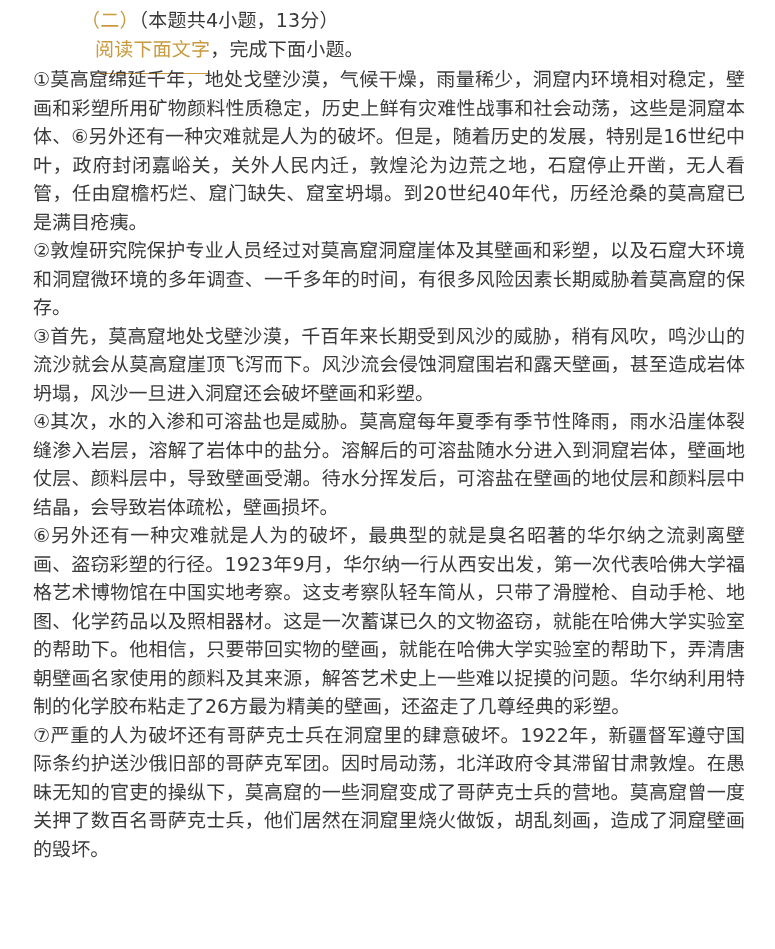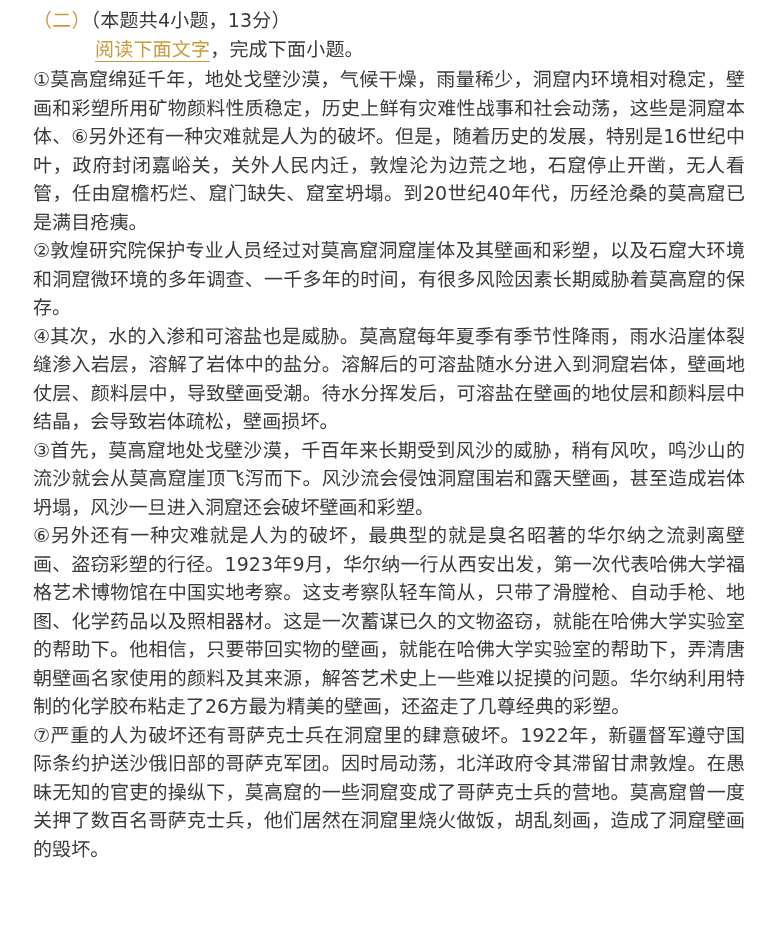--- a/index.html
+++ b/index.html
@@ -24,39 +24,40 @@
     padding: 6px 30px 0 33px;
     background: #ffffff;
   }
 
   
   .section-heading {
     font-size: 19px;
     line-height: 28.5px;
     white-space: nowrap;
     letter-spacing: 0.2px;
+    margin-left: 48px;
   }
   .section-heading .marker {
     color: #c99a3e;
   }
   .section-heading .meta {
     color: #3a3a3a;
   }
 
   .instruction-line {
     font-size: 19px;
     line-height: 28.5px;
     padding-left: 62px;
     white-space: nowrap;
     letter-spacing: 0.2px;
   }
   .instruction-line .prompt-link {
     color: #c99a3e;
     border-bottom: 1px solid #c99a3e;
-    padding-bottom: 1px;
+    padding-bottom: 13px;
   }
   .instruction-line .prompt-rest {
     color: #3a3a3a;
   }
 
   
   .article {
     margin-top: 2px;
   }
   .para {
@@ -79,20 +80,20 @@
     <span class="marker">（二）</span><span class="meta">（本题共4小题，13分）</span>
   </div>
 
   <div class="instruction-line">
     <span class="prompt-link">阅读下面文字</span><span class="prompt-rest">，完成下面小题。</span>
   </div>
 
   <div class="article">
     <p class="para">①莫高窟绵延千年，地处戈壁沙漠，气候干燥，雨量稀少，洞窟内环境相对稳定，壁画和彩塑所用矿物颜料性质稳定，历史上鲜有灾难性战事和社会动荡，这些是洞窟本体、⑥另外还有一种灾难就是人为的破坏。但是，随着历史的发展，特别是16世纪中叶，政府封闭嘉峪关，关外人民内迁，敦煌沦为边荒之地，石窟停止开凿，无人看管，任由窟檐朽烂、窟门缺失、窟室坍塌。到20世纪40年代，历经沧桑的莫高窟已是满目疮痍。</p>
     <p class="para">②敦煌研究院保护专业人员经过对莫高窟洞窟崖体及其壁画和彩塑，以及石窟大环境和洞窟微环境的多年调查、一千多年的时间，有很多风险因素长期威胁着莫高窟的保存。</p>
+    <p class="para">③首先，莫高窟地处戈壁沙漠，千百年来长期受到风沙的威胁，稍有风吹，鸣沙山的流沙就会从莫高窟崖顶飞泻而下。风沙流会侵蚀洞窟围岩和露天壁画，甚至造成岩体坍塌，风沙一旦进入洞窟还会破坏壁画和彩塑。</p>
     <p class="para">④其次，水的入渗和可溶盐也是威胁。莫高窟每年夏季有季节性降雨，雨水沿崖体裂缝渗入岩层，溶解了岩体中的盐分。溶解后的可溶盐随水分进入到洞窟岩体，壁画地仗层、颜料层中，导致壁画受潮。待水分挥发后，可溶盐在壁画的地仗层和颜料层中结晶，会导致岩体疏松，壁画损坏。</p>
-    <p class="para">③首先，莫高窟地处戈壁沙漠，千百年来长期受到风沙的威胁，稍有风吹，鸣沙山的流沙就会从莫高窟崖顶飞泻而下。风沙流会侵蚀洞窟围岩和露天壁画，甚至造成岩体坍塌，风沙一旦进入洞窟还会破坏壁画和彩塑。</p>
     <p class="para">⑥另外还有一种灾难就是人为的破坏，最典型的就是臭名昭著的华尔纳之流剥离壁画、盗窃彩塑的行径。1923年9月，华尔纳一行从西安出发，第一次代表哈佛大学福格艺术博物馆在中国实地考察。这支考察队轻车简从，只带了滑膛枪、自动手枪、地图、化学药品以及照相器材。这是一次蓄谋已久的文物盗窃，就能在哈佛大学实验室的帮助下。他相信，只要带回实物的壁画，就能在哈佛大学实验室的帮助下，弄清唐朝壁画名家使用的颜料及其来源，解答艺术史上一些难以捉摸的问题。华尔纳利用特制的化学胶布粘走了26方最为精美的壁画，还盗走了几尊经典的彩塑。</p>
     <p class="para">⑦严重的人为破坏还有哥萨克士兵在洞窟里的肆意破坏。1922年，新疆督军遵守国际条约护送沙俄旧部的哥萨克军团。因时局动荡，北洋政府令其滞留甘肃敦煌。在愚昧无知的官吏的操纵下，莫高窟的一些洞窟变成了哥萨克士兵的营地。莫高窟曾一度关押了数百名哥萨克士兵，他们居然在洞窟里烧火做饭，胡乱刻画，造成了洞窟壁画的毁坏。</p>
 
   </div>
 
 </div>
 
 </body></html>

